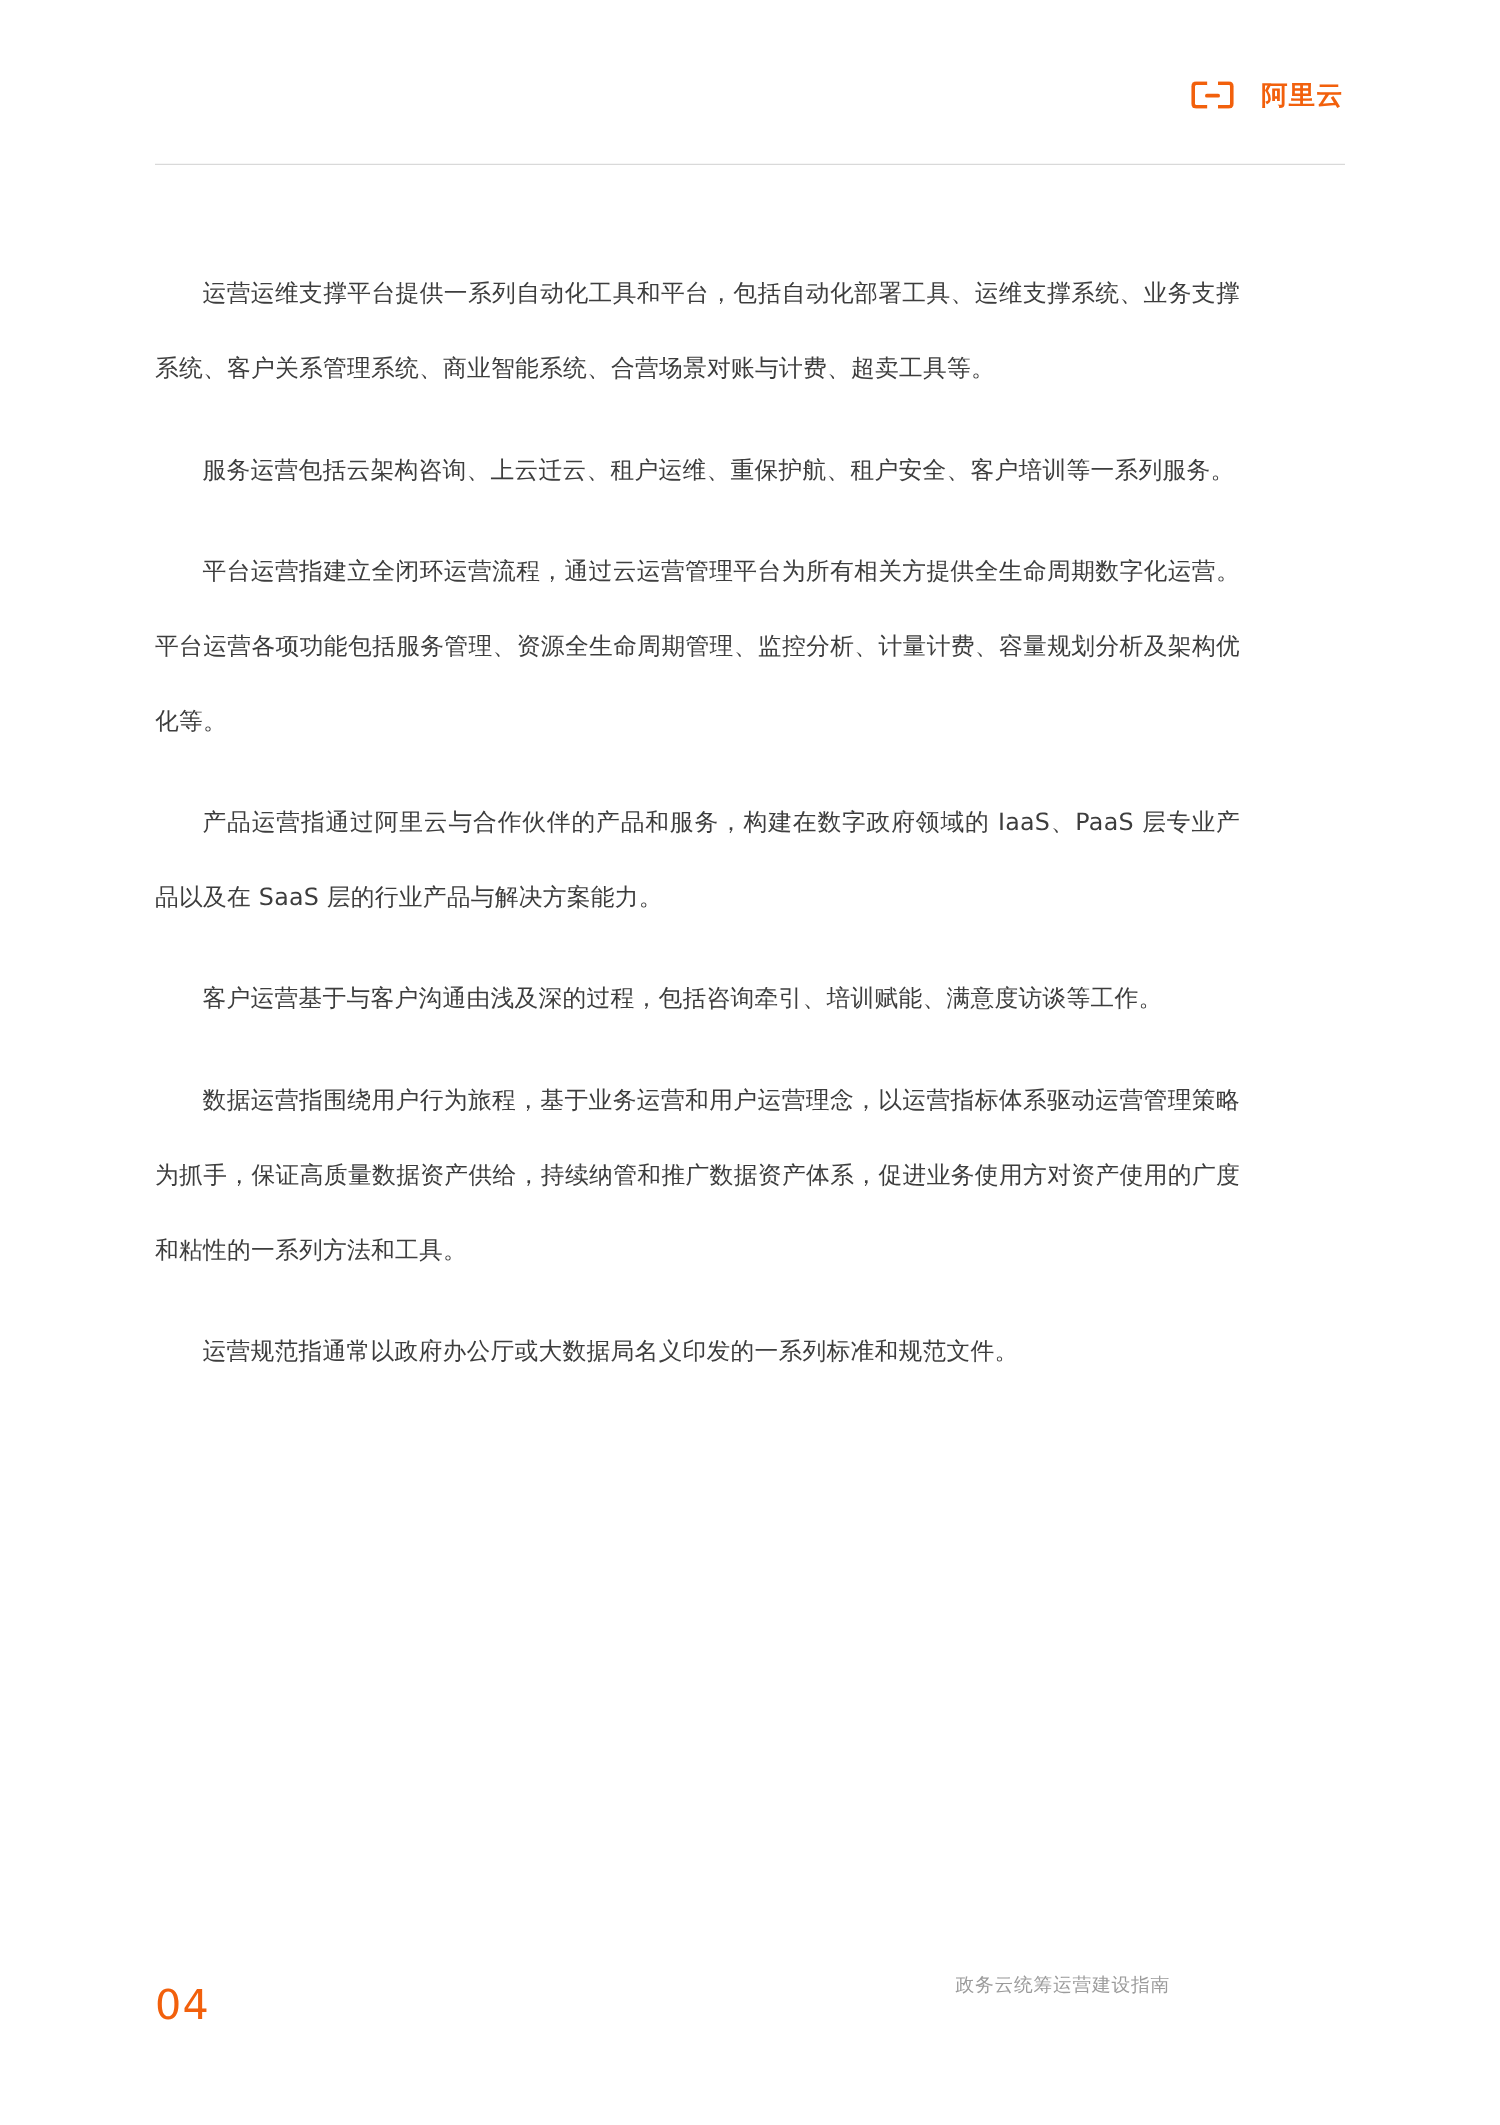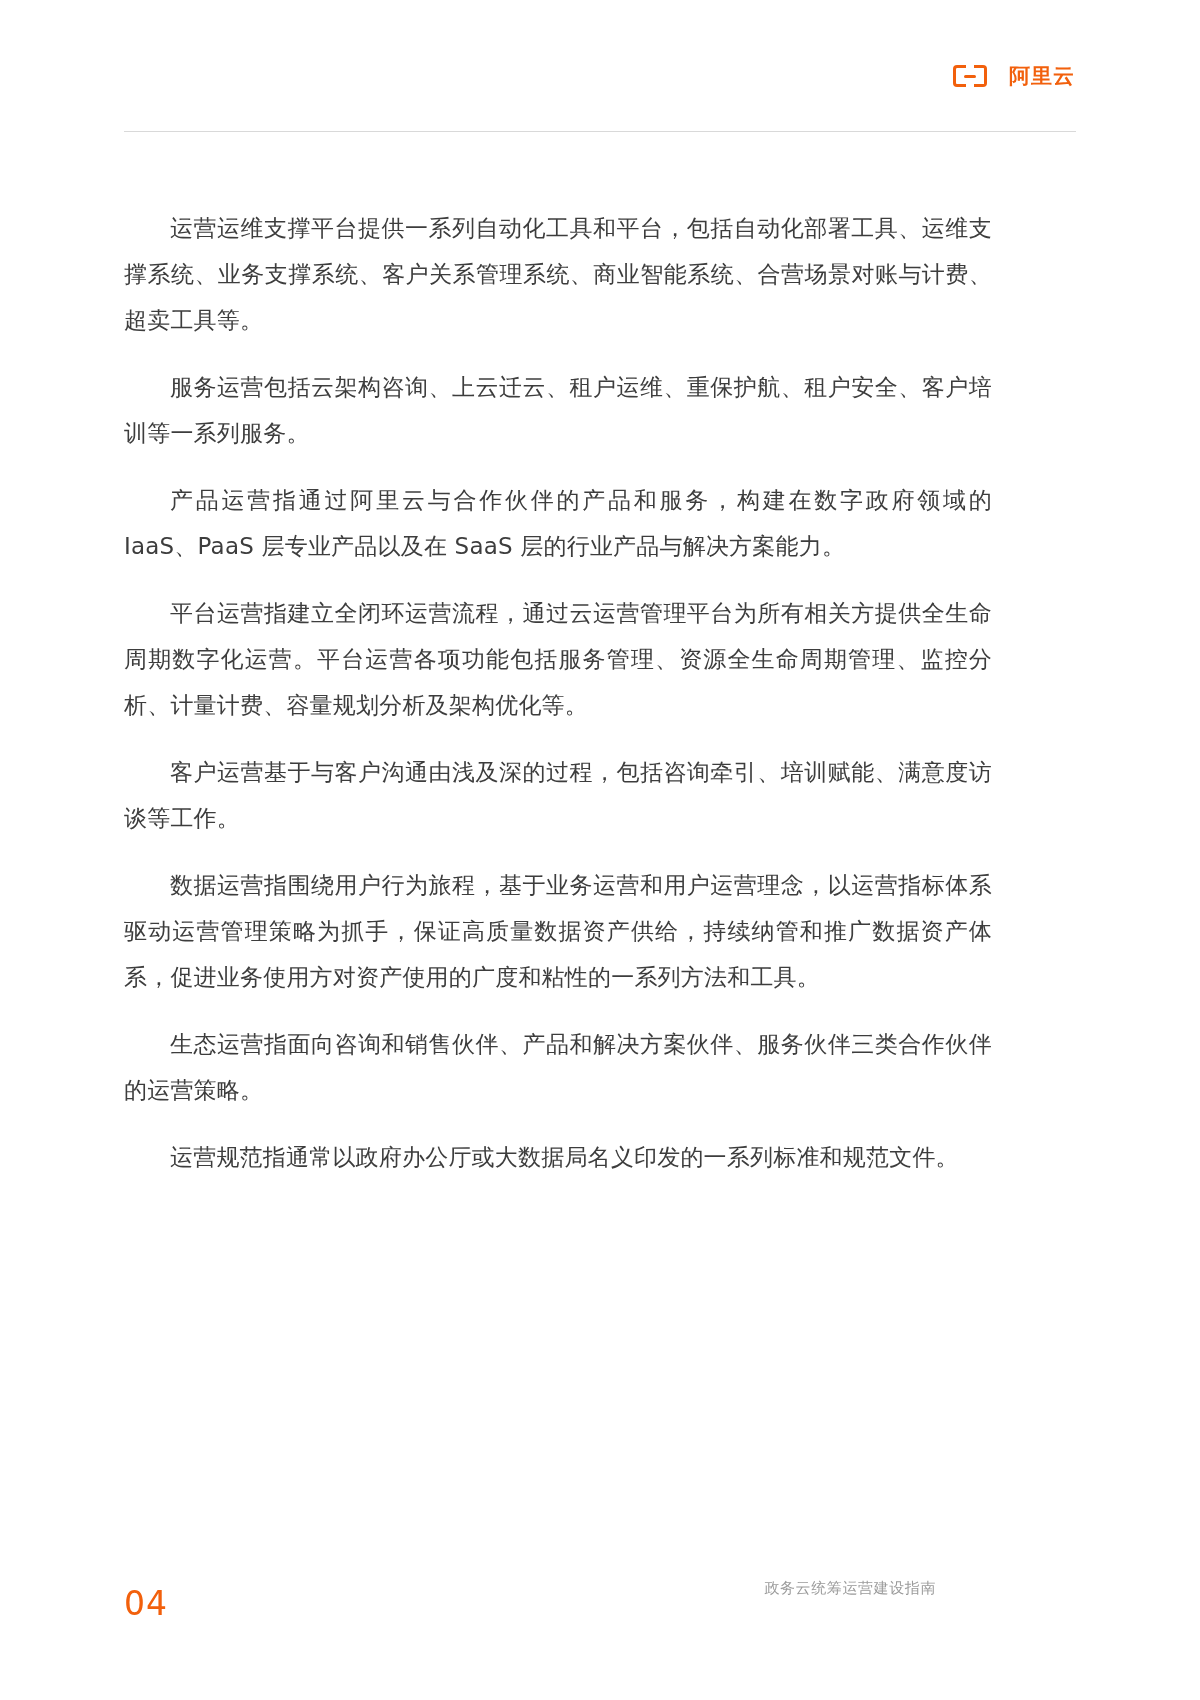--- a/index.html
+++ b/index.html
@@ -101,22 +101,22 @@
   
   .content {
     position: absolute;
     left: 124px;
     top: 205px;
     width: 868px;
   }
 
   .para {
     margin: 0 0 21px 0;
-    font-size: 23px;
-    line-height: 46px;
+    font-size: 19px;
+    line-height: 60px;
     color: #3d3d3d;
     text-indent: 2em;
     text-align: justify;
     text-justify: inter-ideograph;
     letter-spacing: 0.2px;
     font-family: "DejaVu Sans", "Liberation Sans", sans-serif;
     font-weight: 400;
   }
 
   
@@ -163,25 +163,24 @@
         <span class="br-right"></span>
       </span>
       <span class="brand-text">阿里云</span>
     </div>
     <div class="header-rule"></div>
   </div>
 
   <div class="content">
     <p class="para">运营运维支撑平台提供一系列自动化工具和平台，包括自动化部署工具、运维支撑系统、业务支撑系统、客户关系管理系统、商业智能系统、合营场景对账与计费、超卖工具等。</p>
     <p class="para">服务运营包括云架构咨询、上云迁云、租户运维、重保护航、租户安全、客户培训等一系列服务。</p>
+    <p class="para">平台运营指建立全闭环运营流程，通过云运营管理平台为所有相关方提供全生命周期数字化运营。平台运营各项功能包括服务管理、资源全生命周期管理、监控分析、计量计费、容量规划分析及架构优化等。</p>
     <p class="para">产品运营指通过阿里云与合作伙伴的产品和服务，构建在数字政府领域的 IaaS、PaaS 层专业产品以及在 SaaS 层的行业产品与解决方案能力。</p>
-    <p class="para">平台运营指建立全闭环运营流程，通过云运营管理平台为所有相关方提供全生命周期数字化运营。平台运营各项功能包括服务管理、资源全生命周期管理、监控分析、计量计费、容量规划分析及架构优化等。</p>
     <p class="para">客户运营基于与客户沟通由浅及深的过程，包括咨询牵引、培训赋能、满意度访谈等工作。</p>
     <p class="para">数据运营指围绕用户行为旅程，基于业务运营和用户运营理念，以运营指标体系驱动运营管理策略为抓手，保证高质量数据资产供给，持续纳管和推广数据资产体系，促进业务使用方对资产使用的广度和粘性的一系列方法和工具。</p>
-    <p class="para">生态运营指面向咨询和销售伙伴、产品和解决方案伙伴、服务伙伴三类合作伙伴的运营策略。</p>
     <p class="para">运营规范指通常以政府办公厅或大数据局名义印发的一系列标准和规范文件。</p>
   </div>
 
   <div class="page-footer">
     <div class="page-number">04</div>
     <div class="footer-title">政务云统筹运营建设指南</div>
   </div>
 
 </div>
 

